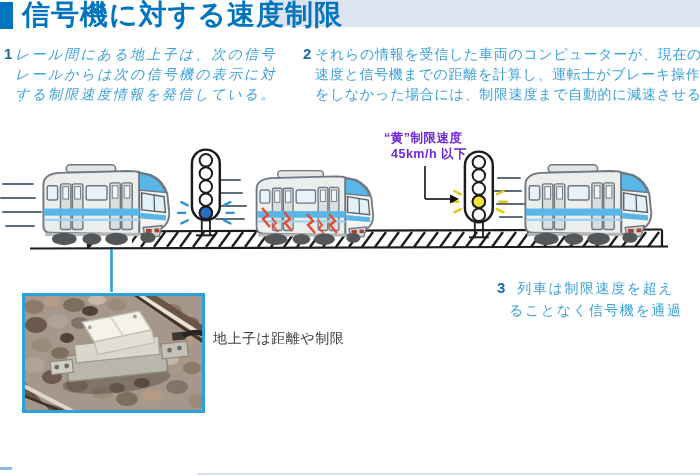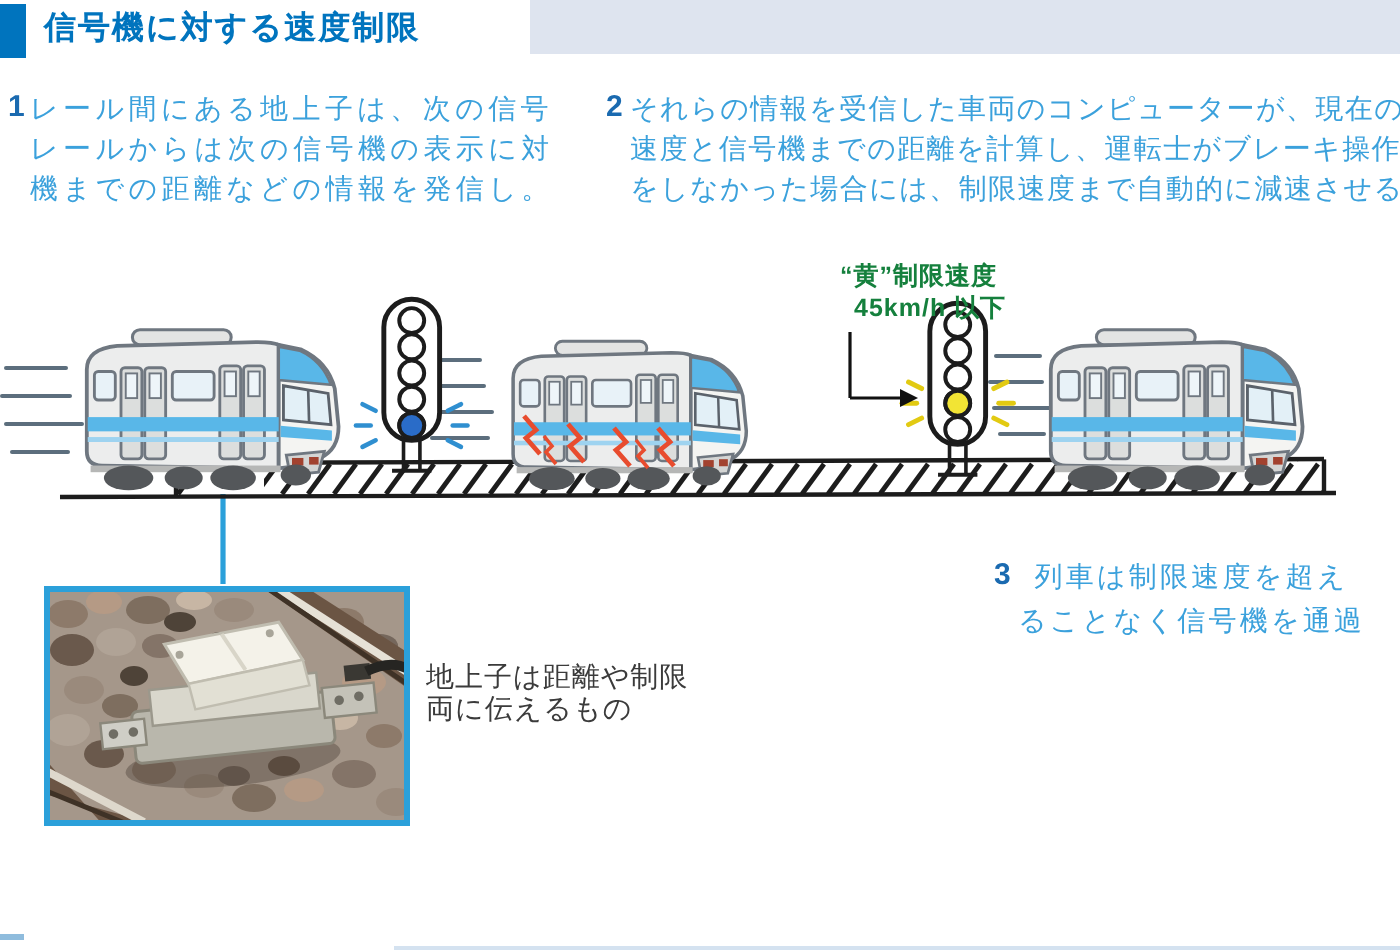--- a/index.html
+++ b/index.html
@@ -5,40 +5,40 @@
   html,body{margin:0;padding:0;background:#fff;}
   .page{
     position:relative;width:700px;height:476px;background:#ffffff;
     font-family:"Liberation Sans","DejaVu Sans",sans-serif;overflow:hidden;
   }
   
   .hdr-marker{position:absolute;left:0;top:2px;width:13px;height:27px;background:#0074be;}
   .hdr-bar{position:absolute;left:265px;top:0;width:435px;height:27px;background:#dee4ef;}
   .page-title{
     position:absolute;left:22px;top:0;height:29px;line-height:29px;
-    font-size:16px;font-weight:bold;color:#0074be;letter-spacing:1px;white-space:nowrap;
+    font-size:28px;font-weight:bold;color:#0074be;letter-spacing:1px;white-space:nowrap;
   }
   
   .step{position:absolute;}
   .step-num{position:absolute;left:0;top:0;font-weight:bold;color:#1a6ab0;font-size:15px;line-height:20px;}
   .step-lines{margin-left:12px;}
   .step-line{color:#3ba1dc;font-size:14px;line-height:20px;white-space:nowrap;}
   .step1{left:4px;top:44px;}
   .step1 .step-lines{margin-left:11px;}
-  .step1 .step-line{letter-spacing:2.2px;}
+  .step1 .step-line{letter-spacing:2.2px;font-style:italic;}
   .step2{left:303px;top:44px;}
   .step2 .step-line{letter-spacing:0.7px;}
   .step3{left:497px;top:277px;}
   .step3 .step-num{line-height:22px;}
   .step3 .step-line{line-height:22px;letter-spacing:1.6px;text-align:center;}
   
   .diagram{position:absolute;left:0;top:120px;width:700px;height:172px;}
   .signal-label{
-    position:absolute;left:384px;top:130px;width:110px;color:#15803d;
-    font-size:12.5px;font-weight:bold;line-height:16px;letter-spacing:0.5px;white-space:nowrap;margin-left:36px;
+    position:absolute;left:384px;top:130px;width:110px;color:#6d28d9;
+    font-size:12.5px;font-weight:bold;line-height:16px;letter-spacing:0.5px;white-space:nowrap;
   }
   .signal-label .l2{padding-left:7px;}
   
   .photo{position:absolute;left:22px;top:293px;width:183px;height:120px;display:block;}
   .photo-caption{position:absolute;left:213px;top:330px;color:#3b3b3b;font-size:14px;line-height:16px;letter-spacing:0.5px;}
   .photo-caption div{white-space:nowrap;}
   
   .edge-dash{position:absolute;left:0;top:467px;width:12px;height:3px;background:#8fbcdd;}
   .edge-rule{position:absolute;left:197px;top:473px;width:503px;height:2px;background:#d4e2f0;}
 </style>
@@ -49,21 +49,21 @@
 
   <div class="hdr-marker"></div>
   <div class="hdr-bar"></div>
   <div class="page-title">信号機に対する速度制限</div>
 
   <div class="step step1">
     <span class="step-num">1</span>
     <div class="step-lines">
       <div class="step-line">レール間にある地上子は、次の信号</div>
       <div class="step-line">レールからは次の信号機の表示に対</div>
-      <div class="step-line">機までの距離などの情報を発信し。</div>
+      <div class="step-line">する制限速度情報を発信している。</div>
     </div>
   </div>
 
   <div class="step step2">
     <span class="step-num">2</span>
     <div class="step-lines">
       <div class="step-line">それらの情報を受信した車両のコンピューターが、現在の</div>
       <div class="step-line">速度と信号機までの距離を計算し、運転士がブレーキ操作</div>
       <div class="step-line">をしなかった場合には、制限速度まで自動的に減速させる。</div>
     </div>
@@ -261,19 +261,18 @@
       <circle cx="71" cy="32" r="2" fill="#a8a599"></circle>
       <circle cx="117" cy="26" r="2" fill="#a8a599"></circle>
       <rect x="152" y="46" width="13" height="8" fill="#3a3833"></rect>
       <path d="M163 50 q 14 -5 22 2" fill="none" stroke="#262522" stroke-width="5"></path>
     </g>
     <rect x="1.5" y="1.5" width="180" height="117" fill="none" stroke="#2ba0da" stroke-width="3"></rect>
   </svg>
 
   <div class="photo-caption">
     <div>地上子は距離や制限</div>
-    <div>両に伝えるもの</div>
   </div>
 
   <div class="edge-dash"></div>
   <div class="edge-rule"></div>
 
 </div>
 
 </body></html>

